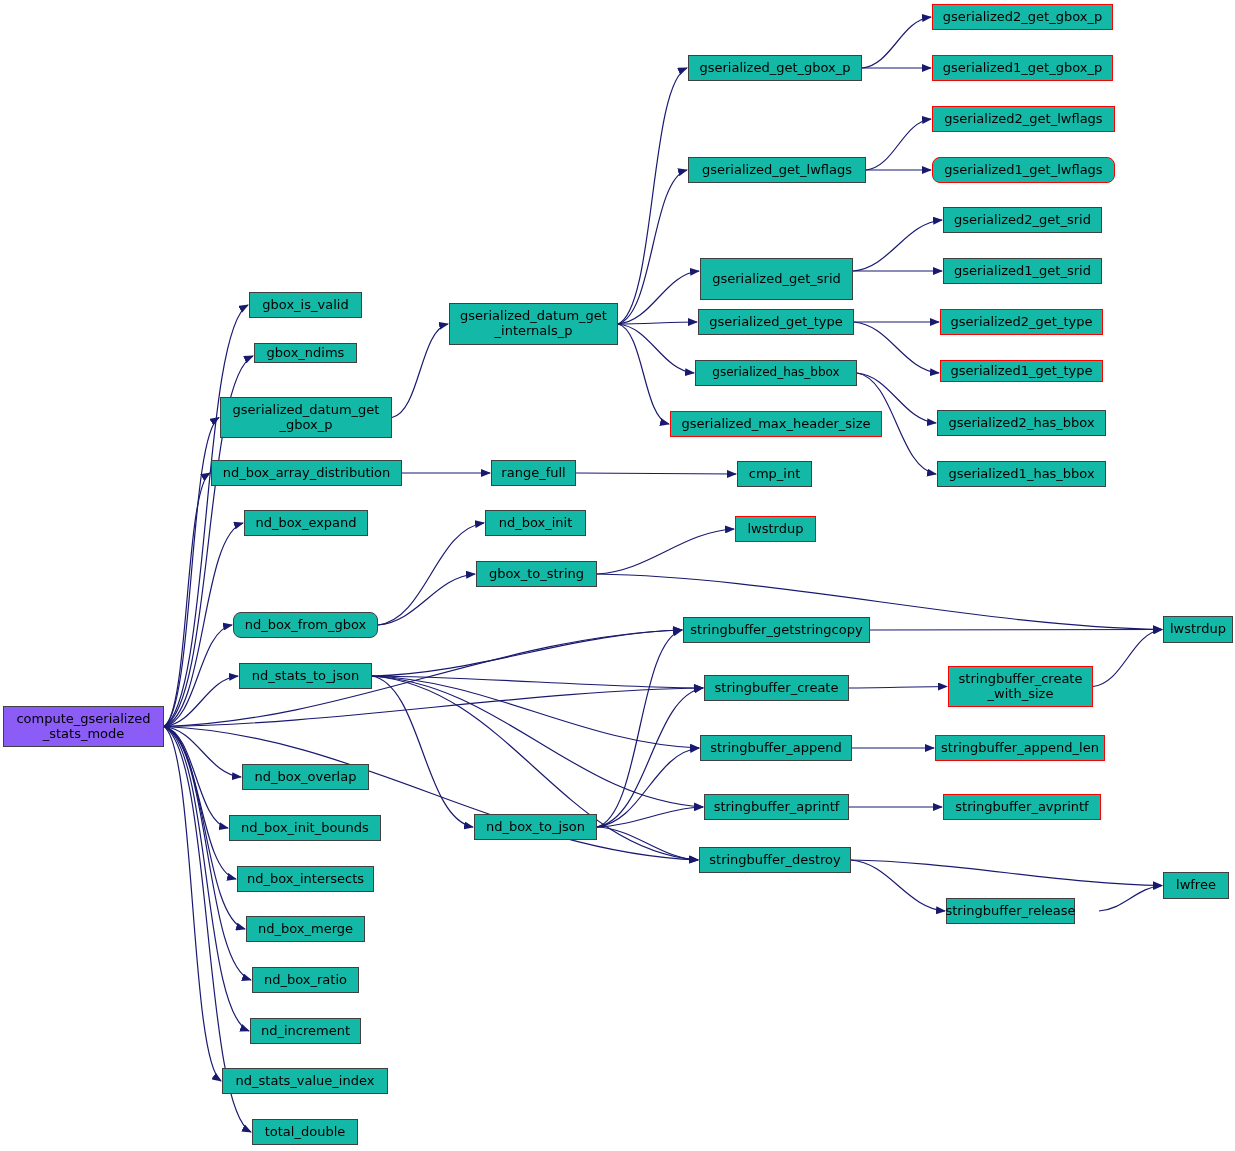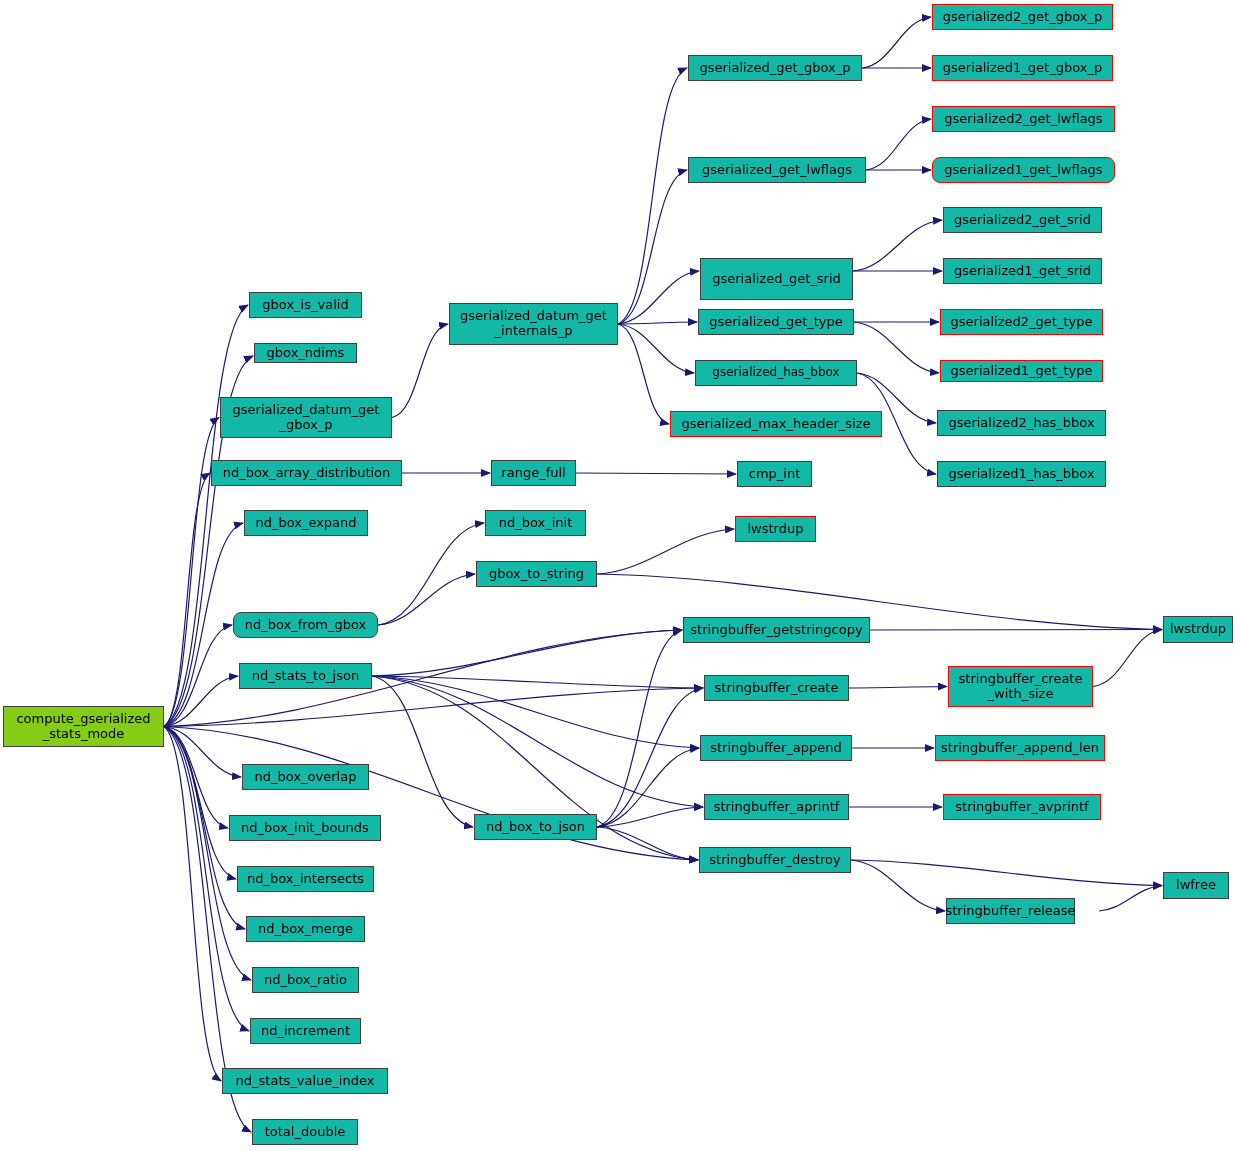--- a/index.html
+++ b/index.html
@@ -4,21 +4,21 @@
 <style>
   html,body{margin:0;padding:0;background:#ffffff;}
   #canvas{position:relative;width:1235px;height:1151px;background:#ffffff;
           font-family:"DejaVu Sans","Liberation Sans",sans-serif;overflow:hidden;}
   svg#edges{position:absolute;left:0;top:0;width:1235px;height:1151px;pointer-events:none;}
   .node{position:absolute;box-sizing:border-box;display:flex;align-items:center;
         justify-content:center;text-align:center;background:#14b8a6;
         border:1px solid #000000;color:#000000;line-height:1.12;
         white-space:pre;letter-spacing:0px;}
   .node.red{border-color:#ff0000;}
-  .node.root{background:#84cc16;border-color:#404040;}
+  .node.root{background:#8b5cf6;border-color:#404040;}
   .node.grayborder{border-color:#404040;}
 </style>
 </head>
 <body>
 
 <div id="canvas">
   <svg id="edges" xmlns="http://www.w3.org/2000/svg">
     <defs>
       <marker id="arrow" markerWidth="10" markerHeight="8" refX="9" refY="4" orient="auto" markerUnits="userSpaceOnUse">
         <path d="M0,0 L10,4 L0,8 z" fill="#191970"></path>

